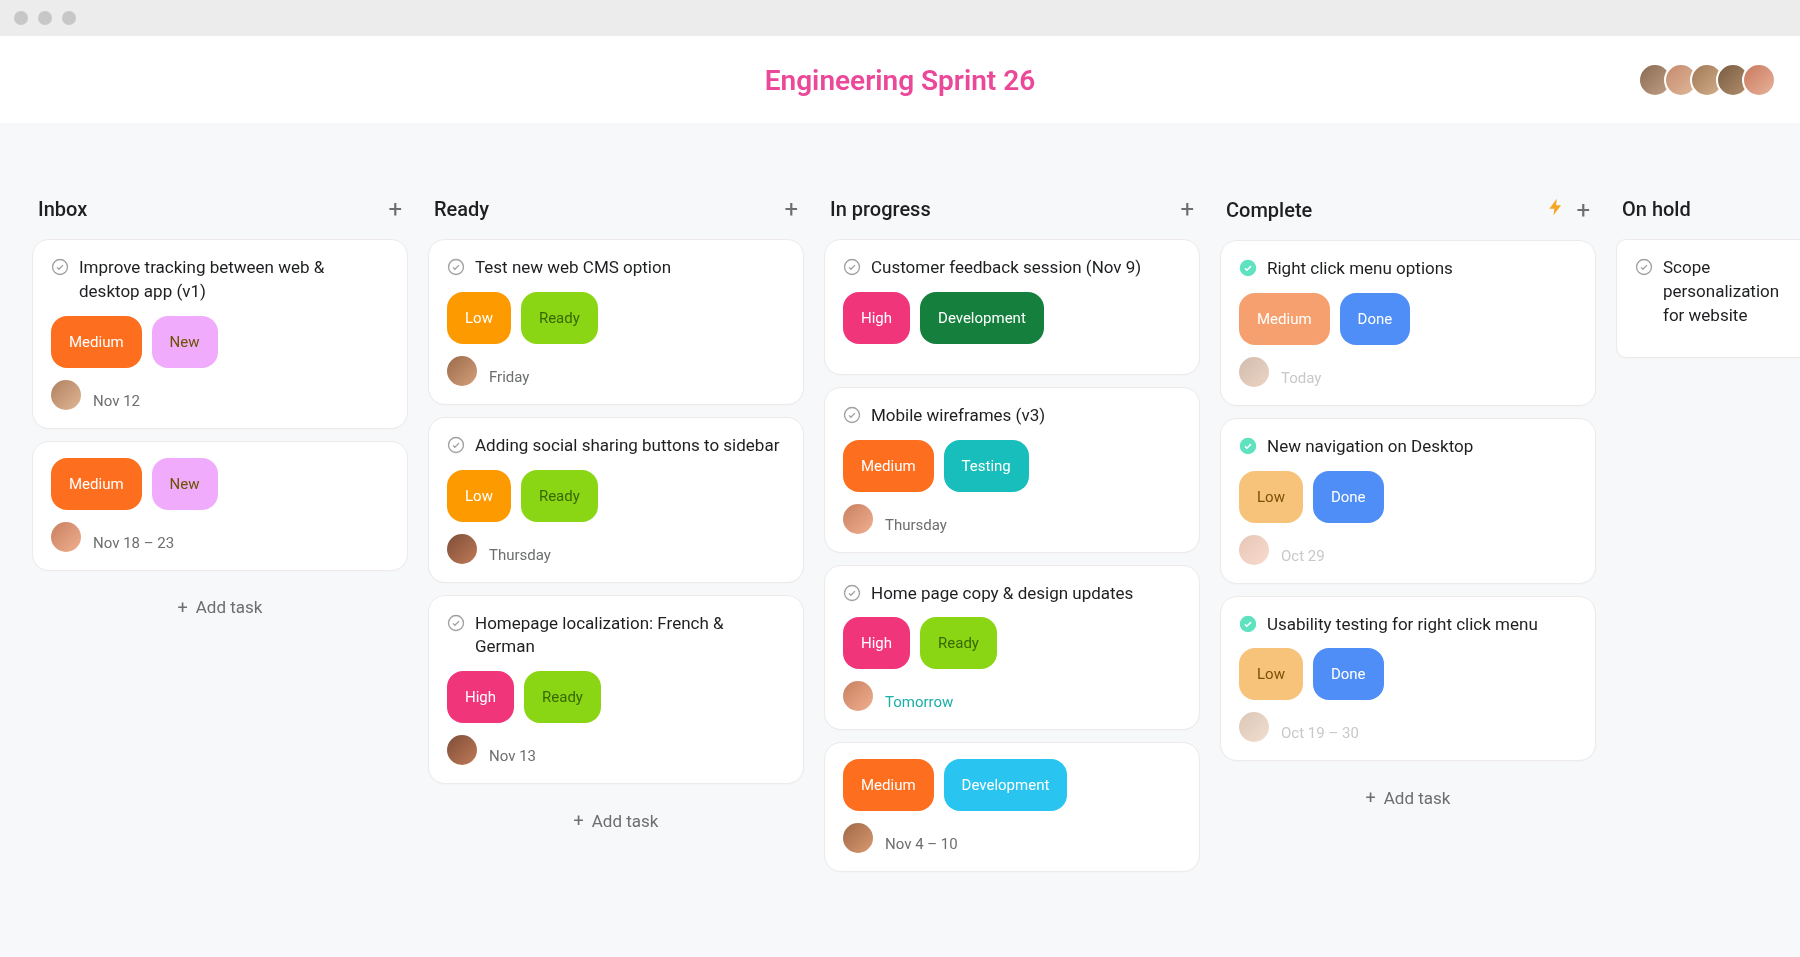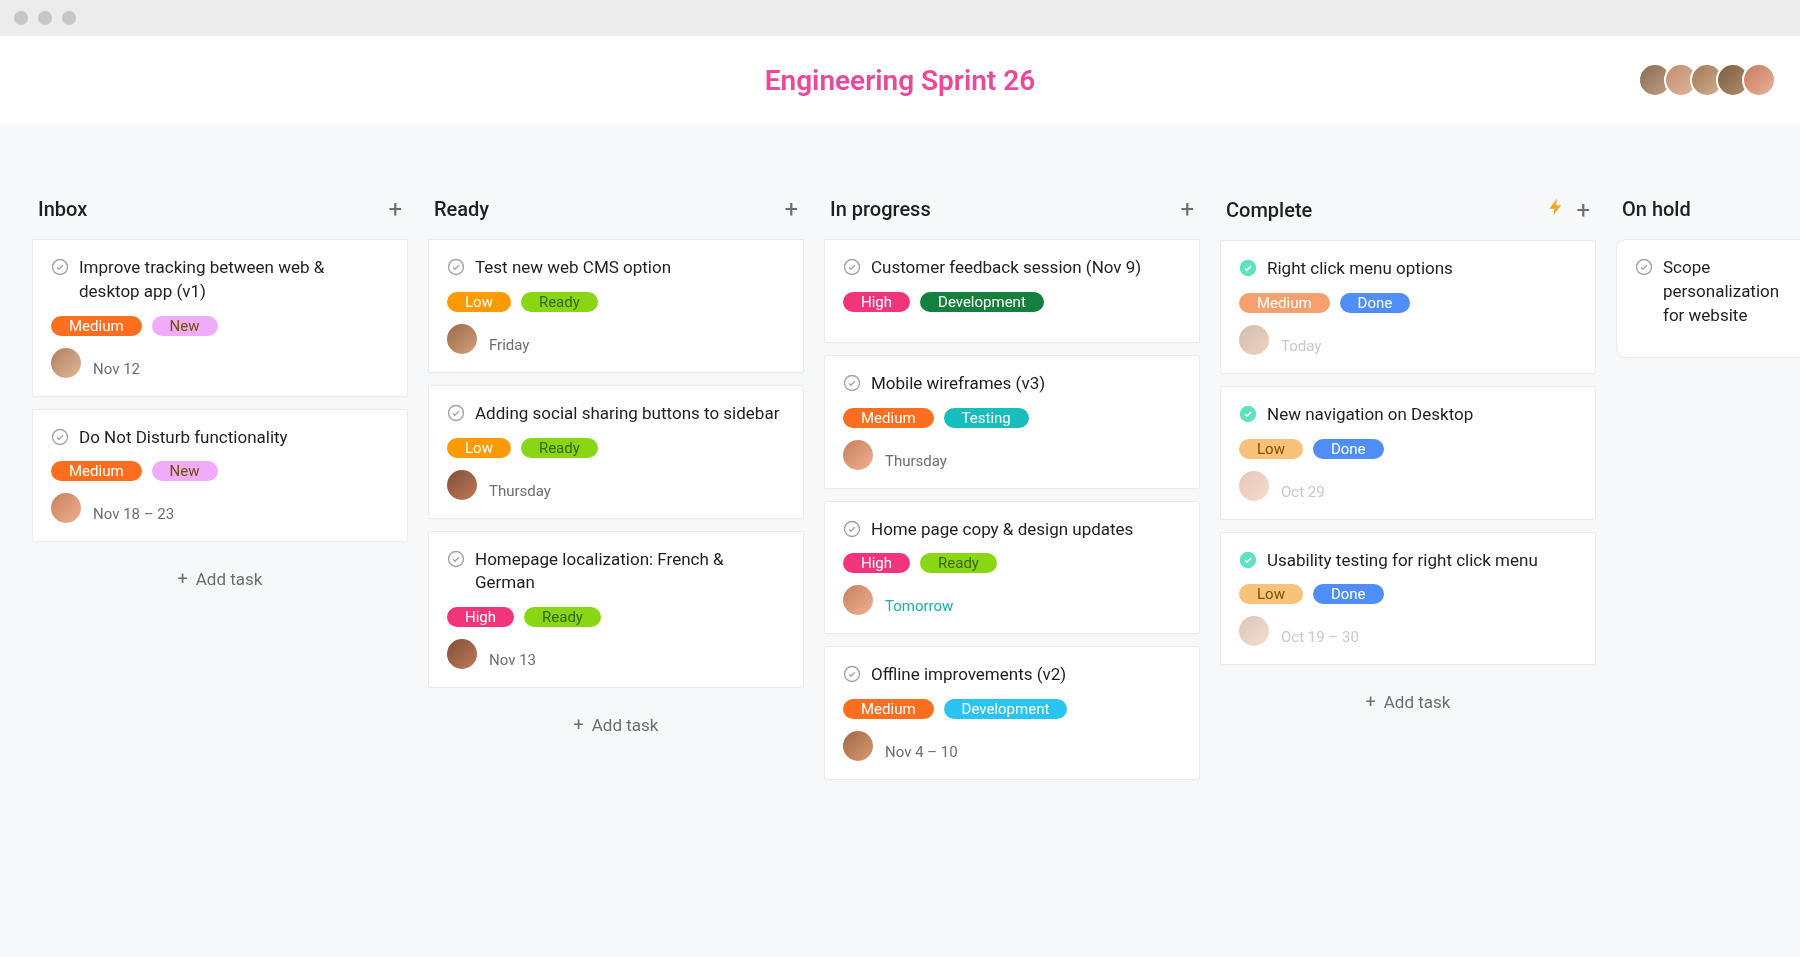--- a/index.html
+++ b/index.html
@@ -86,21 +86,21 @@
     line-height: 1;
     cursor: pointer;
   }
   .bolt-icon {
     color: #f5a623;
     font-size: 20px;
   }
   .card {
     background: #fff;
     border: 1px solid #edeae9;
-    border-radius: 2px;
+    border-radius: 17px;
     padding: 16px 18px 18px 18px;
     margin-bottom: 12px;
     box-shadow: 0 1px 2px rgba(0,0,0,0.02);
   }
   .card-title-row {
     display: flex;
     align-items: flex-start;
     gap: 10px;
     margin-bottom: 12px;
   }
@@ -112,21 +112,21 @@
   .card-title {
     font-size: 17px;
     font-weight: 400;
     line-height: 1.4;
     color: #1e1f21;
   }
   .tags { display:flex; gap:10px; flex-wrap:wrap; margin-bottom: 12px;}
   .tag {
     display:inline-flex;
     align-items:center;
-    padding: 1px 18px;
+    padding: 17px 18px;
     border-radius: 16px;
     font-size: 15px;
     font-weight: 400;
     color:#fff;
   }
   .meta { display:flex; align-items:flex-end; gap:12px; }
   .avatar {
     width: 30px; height: 30px; border-radius:50%;
     background: linear-gradient(135deg,#c49a7a,#e6c8b0);
     flex:0 0 30px;
@@ -217,31 +217,20 @@
         <span class="tag c-medium-orange">Medium</span>
         <span class="tag c-new-yellow">New</span>
       </div>
       <div class="meta">
         <span class="avatar av-a"></span>
         <span class="date">Nov 12</span>
       </div>
     </div>
 
     <div class="card">
-      <div class="card-title-row">
-        <span class="check">
-            <svg viewBox="0 0 24 24" fill="none" stroke="#a2a0a2" stroke-width="1.8">
-              <circle cx="12" cy="12" r="10"></circle>
-              <path d="M8 12.5l2.5 2.5L16 9.5"></path>
-            </svg>
-          </span>
-        <div class="title-wrap">
-            <div class="card-title">Do Not Disturb functionality</div>
-          </div>
-      </div>
       <div class="tags">
         <span class="tag c-medium-orange">Medium</span>
         <span class="tag c-new-yellow">New</span>
       </div>
       <div class="meta">
         <span class="avatar av-d"></span>
         <span class="date">Nov 18 – 23</span>
       </div>
     </div>
 
@@ -395,31 +384,20 @@
         <span class="tag c-high-pink">High</span>
         <span class="tag c-ready-green">Ready</span>
       </div>
       <div class="meta">
         <span class="avatar av-d"></span>
         <span class="date date-soon">Tomorrow</span>
       </div>
     </div>
 
     <div class="card">
-      <div class="card-title-row">
-        <span class="check">
-            <svg viewBox="0 0 24 24" fill="none" stroke="#a2a0a2" stroke-width="1.8">
-              <circle cx="12" cy="12" r="10"></circle>
-              <path d="M8 12.5l2.5 2.5L16 9.5"></path>
-            </svg>
-          </span>
-        <div class="title-wrap">
-            <div class="card-title">Offline improvements (v2)</div>
-          </div>
-      </div>
       <div class="tags">
         <span class="tag c-medium-orange">Medium</span>
         <span class="tag c-deploy-cyan">Development</span>
       </div>
       <div class="meta">
         <span class="avatar av-e"></span>
         <span class="date">Nov 4 – 10</span>
       </div>
     </div>
   </div>

